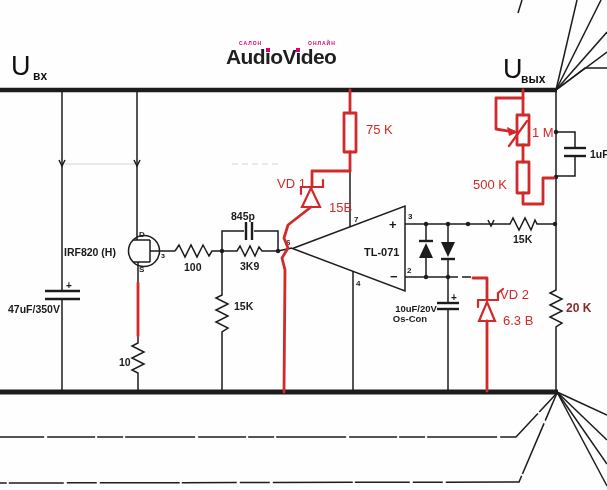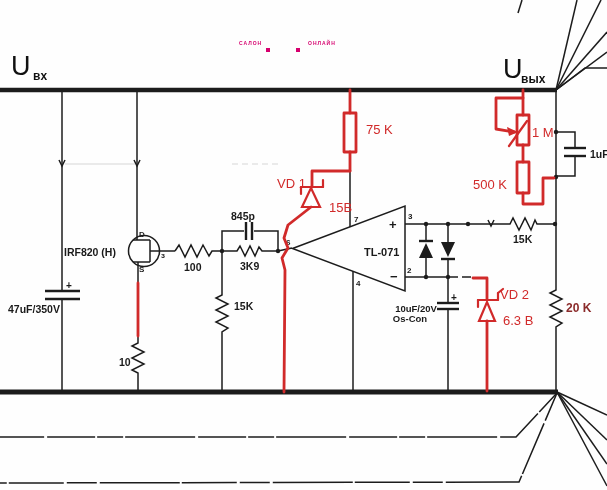--- a/index.html
+++ b/index.html
@@ -234,17 +234,18 @@
     <text class="ulbl" x="11" y="75">U</text>
     <text class="usub" x="33" y="80">вх</text>
     <text class="ulbl" x="503" y="78">U</text>
     <text class="usub" x="521" y="83">вых</text>
   </g>
 </svg>
 
 <div class="logo">
   <span class="logo-small salon">салон</span>
   <span class="logo-small onlain">онлайн</span>
+  <span class="logo-main">AudioVideo</span>
   <span class="idot" style="left:42px;"></span>
   <span class="idot" style="left:72px;"></span>
 </div>
 
 </div>
 
 </body></html>

